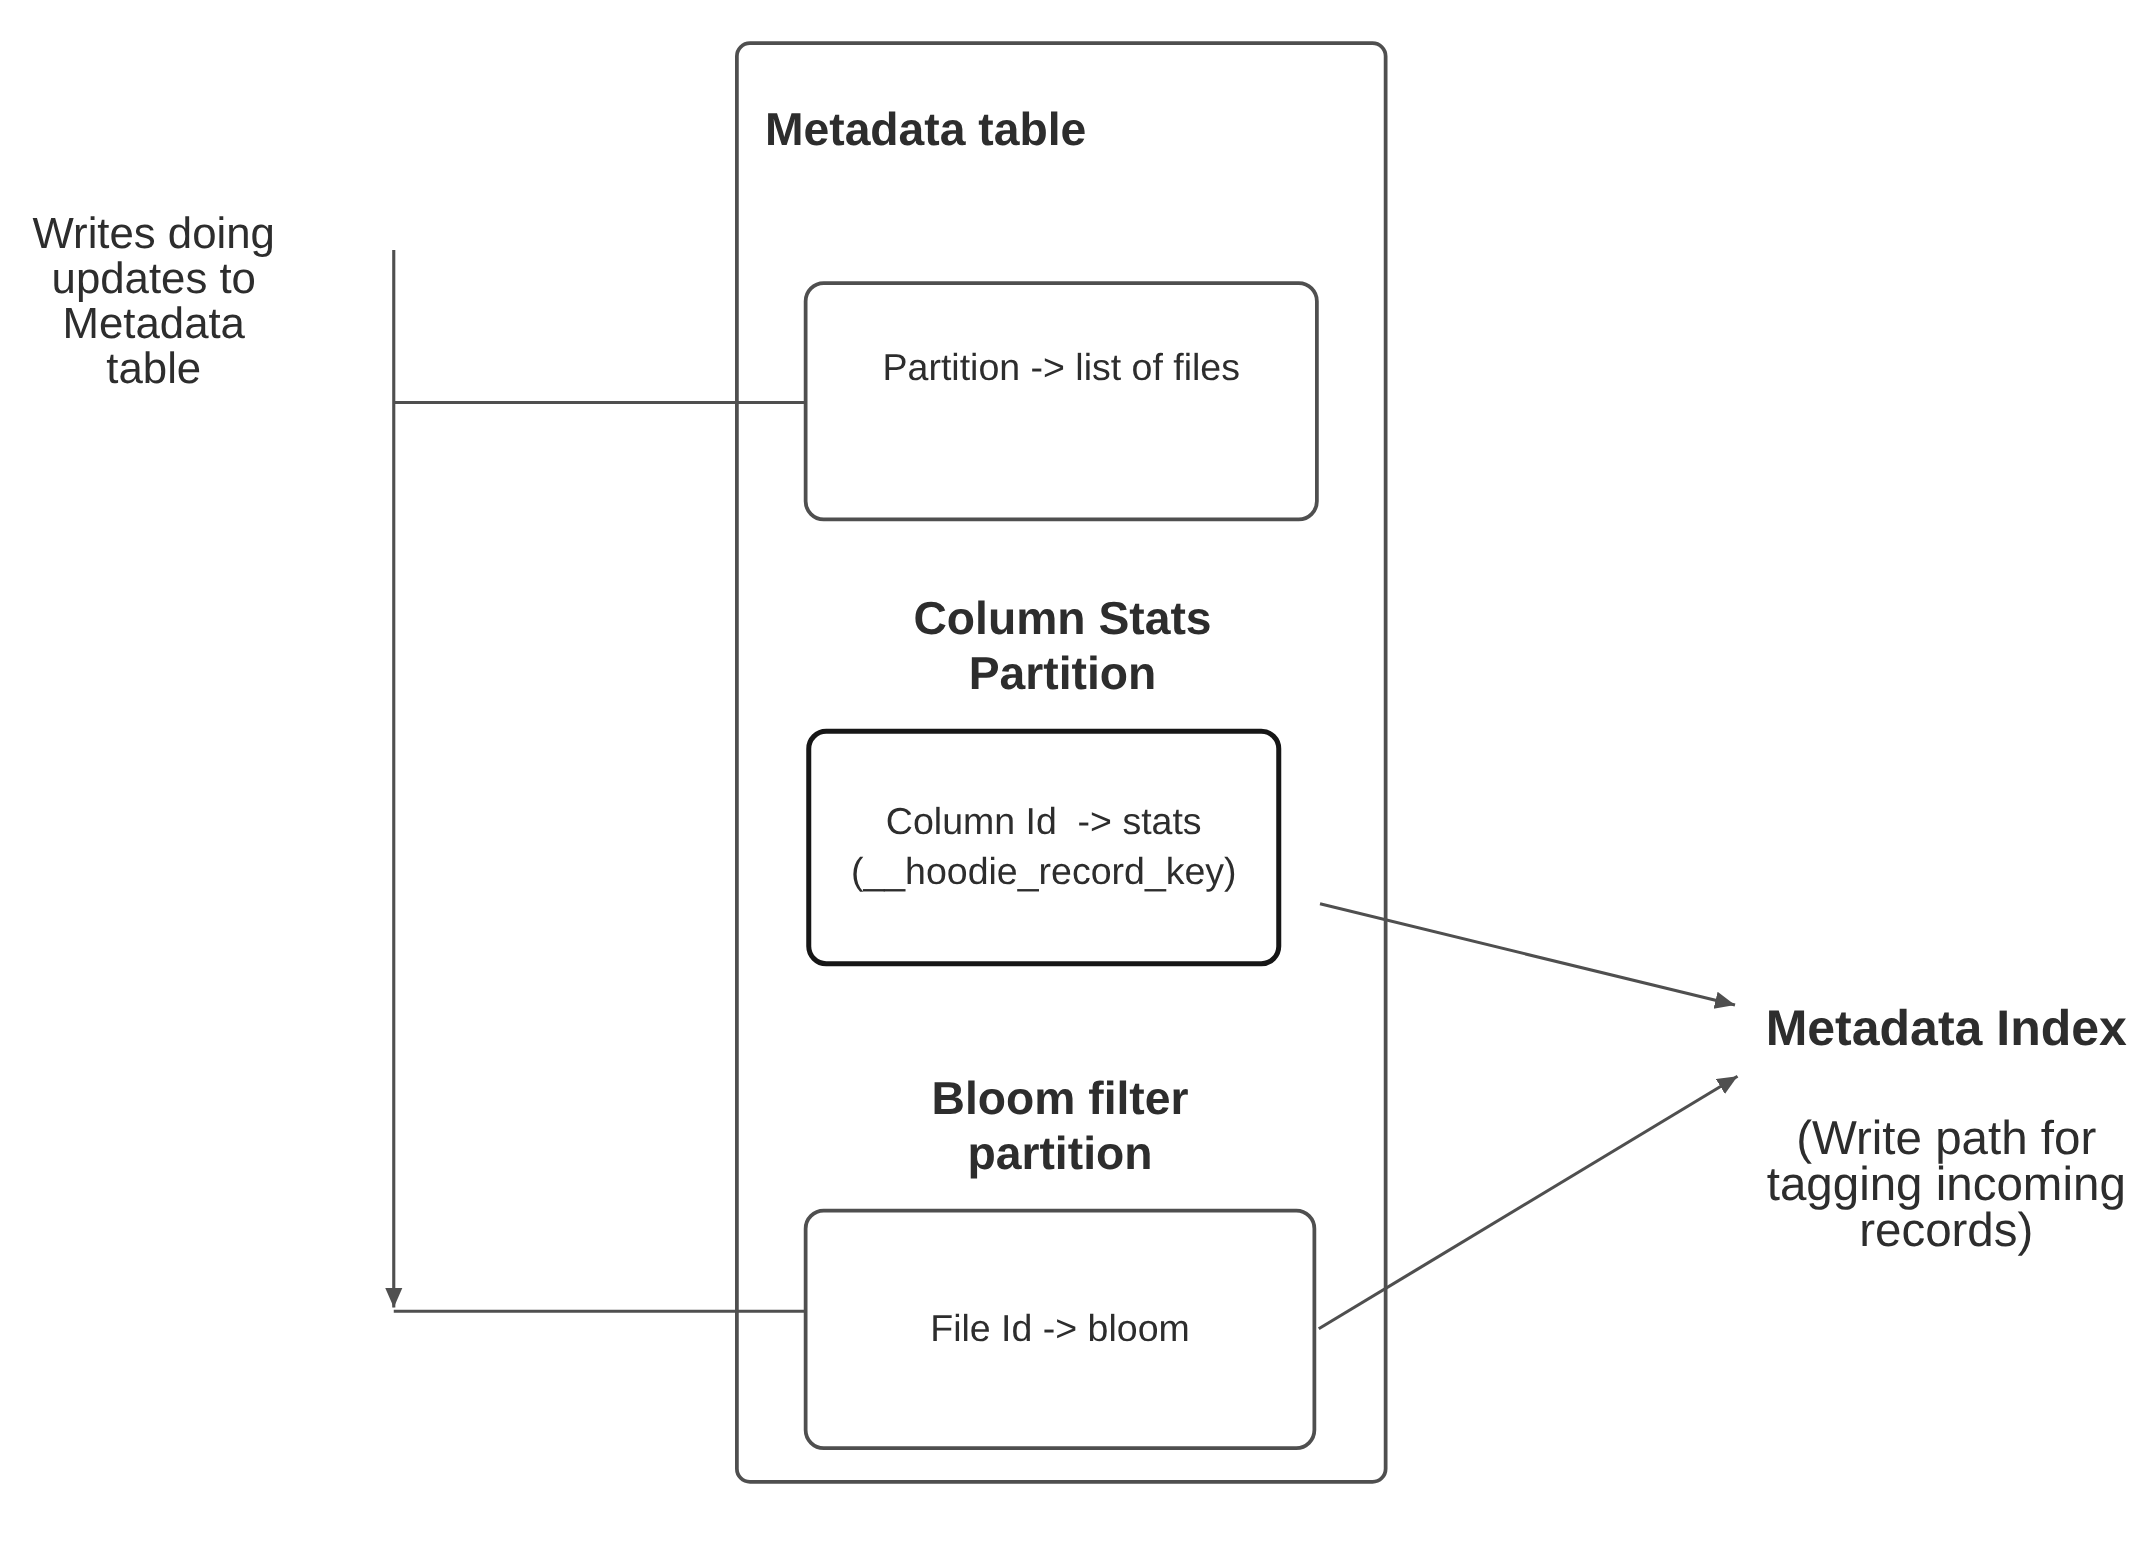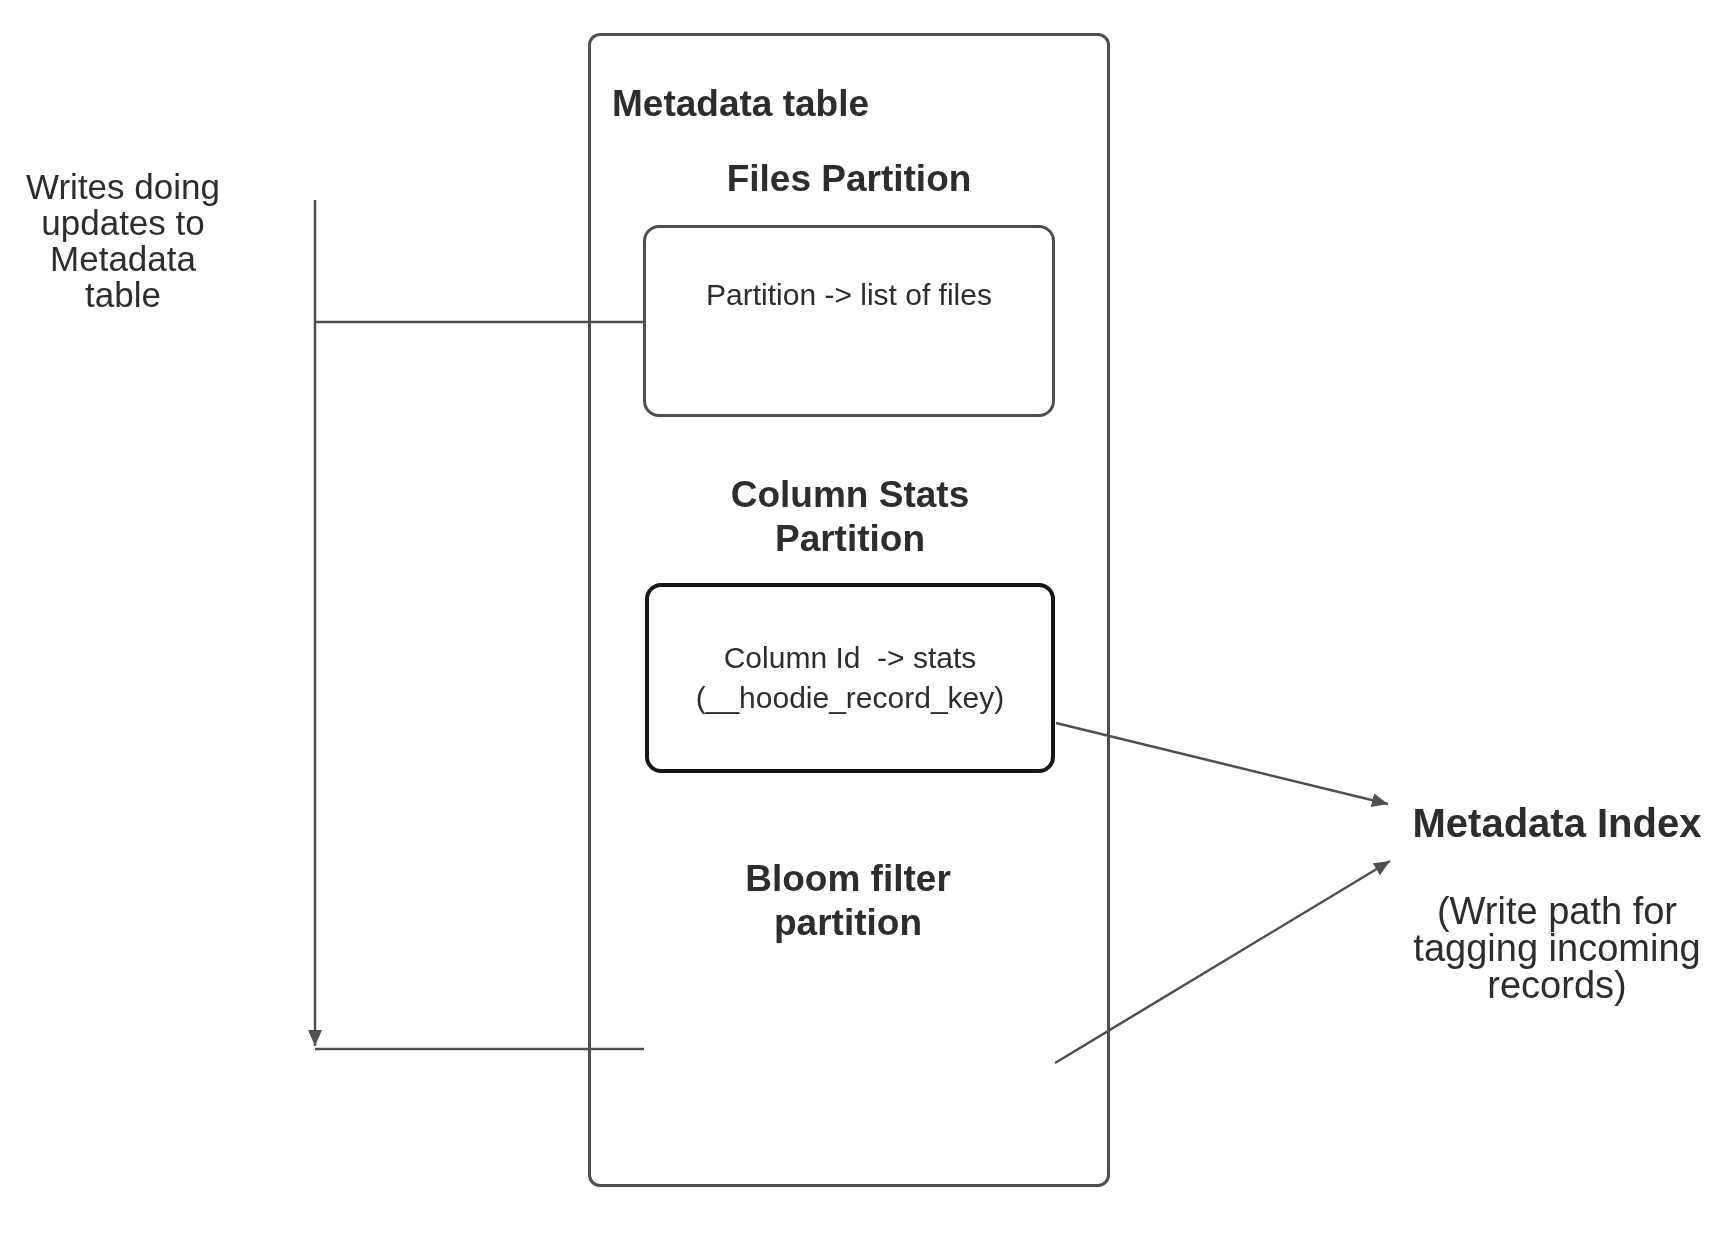--- a/index.html
+++ b/index.html
@@ -38,21 +38,21 @@
   }
   .outer-box {
     left: 588px;
     top: 33px;
     width: 522px;
     height: 1154px;
     border-radius: 12px;
     background: transparent;
   }
   .files-box   { left: 643px; top: 225px; width: 412px; height: 192px; }
-  .stats-box   { left: 645px; top: 583px; width: 410px; height: 190px;
+  .stats-box   { left: 645px; top: 583px; width: 380px; height: 190px;
                  border: 4px solid var(--bold-border, #161616); }
   .bloom-box   { left: 643px; top: 967px; width: 410px; height: 193px; }
 
   .box-flex {
     position: absolute;
     inset: 0;
     display: flex;
     align-items: center;
     justify-content: center;
     text-align: center;
@@ -129,37 +129,41 @@
   </svg>
 
   <div class="txt writes-note">Writes doing
 updates to
 Metadata table</div>
 
   <div class="shape outer-box"></div>
 
   <div class="txt diagram-title">Metadata table</div>
 
-  <div class="txt heading heading-files">Files Partition</div>
   <div class="shape files-box">
     <div class="box-flex">
       <span class="box-label files-label-shift">Partition -&gt; list of files</span>
     </div>
   </div>
 
   <div class="txt heading heading-stats">Column Stats
 Partition</div>
   <div class="shape stats-box">
     <div class="box-flex">
       <span class="box-label">Column Id  -&gt; stats
 (__hoodie_record_key)</span>
     </div>
   </div>
 
   <div class="txt heading heading-bloom">Bloom filter
 partition</div>
+  <div class="shape bloom-box">
+    <div class="box-flex">
+      <span class="box-label">File Id -&gt; bloom</span>
+    </div>
+  </div>
 
   <div class="txt index-title">Metadata Index</div>
   <div class="txt index-subtitle">(Write path for
 tagging incoming
 records)</div>
 
 </div>
 
 </body></html>

